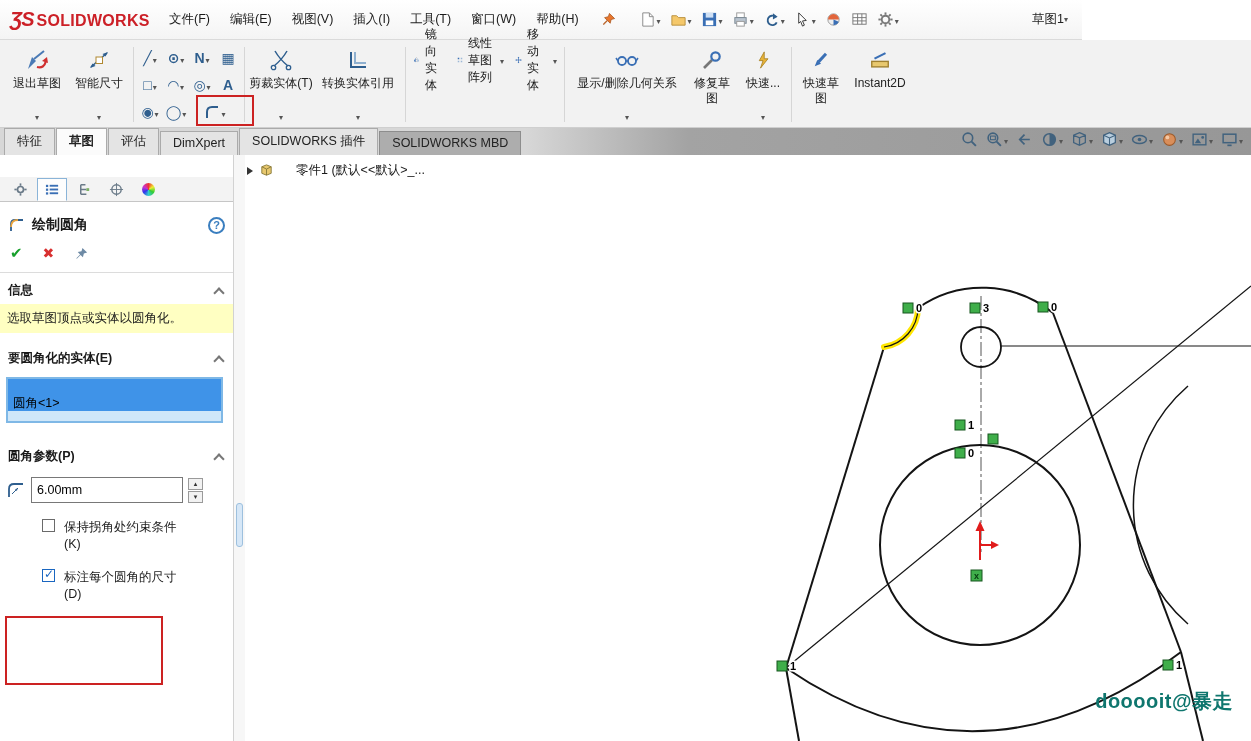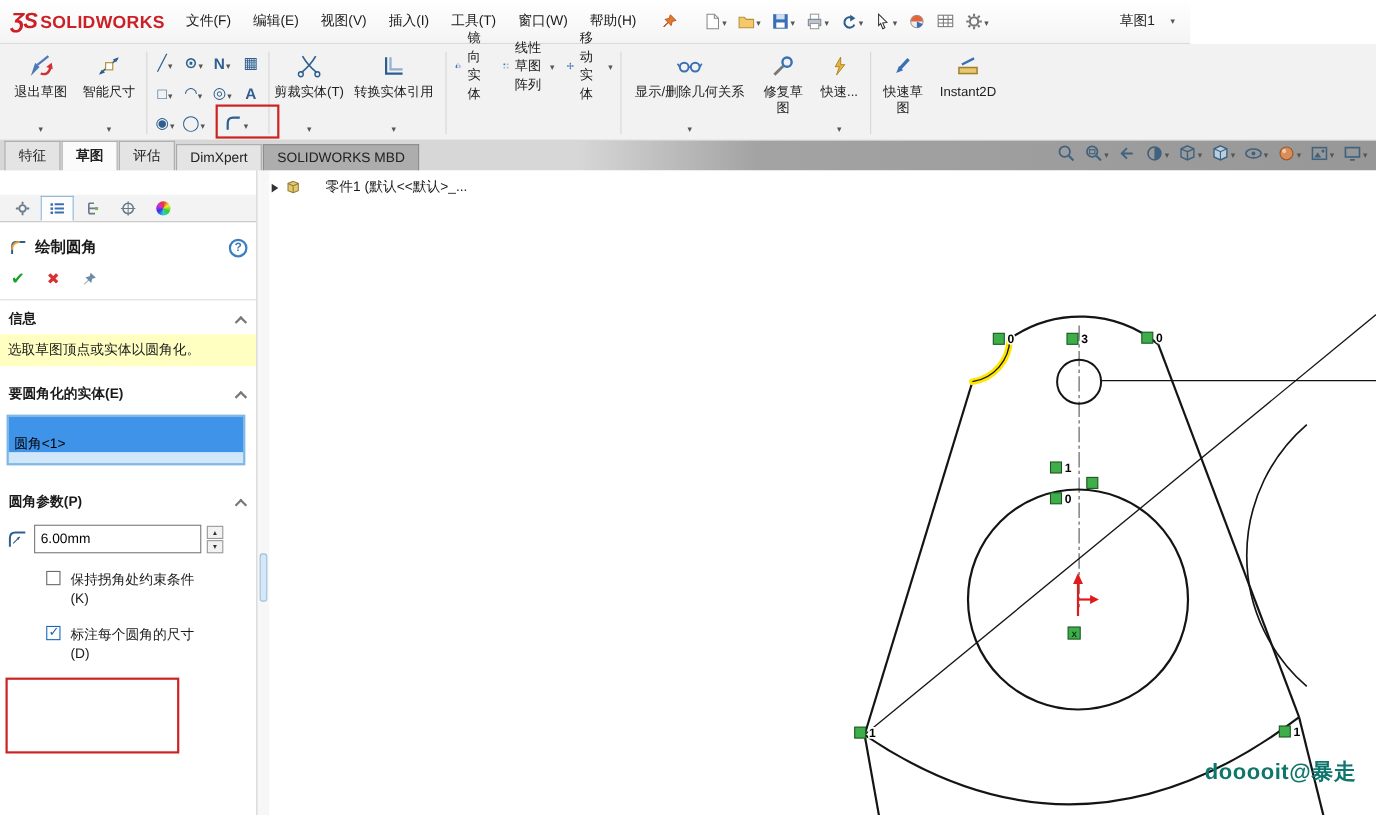--- a/index.html
+++ b/index.html
@@ -10,21 +10,21 @@
 #menubar{position:absolute;left:0;top:0;width:1082px;height:40px;background:linear-gradient(#ffffff,#f4f4f4);border-bottom:1px solid #dadada;display:flex;align-items:center}
 .logo{display:flex;align-items:baseline;margin-left:10px;width:150px}
 .logo-mark{color:#cc2027;font-weight:bold;font-style:italic;font-size:20px;letter-spacing:-1px;margin-right:3px}
 .logo-text{color:#cc2027;font-weight:bold;font-size:16px;letter-spacing:.3px}
 .menus{display:flex;gap:2px}
 .menu{padding:5px 9px;cursor:default}
 .pinbtn{margin-left:10px;width:22px;display:flex;justify-content:center}
 .qtools{display:flex;align-items:center;gap:3px;margin-left:16px}
 .qtool{display:flex;align-items:center;gap:1px;padding:2px 3px;border-radius:2px}
 .dd::after{content:"▾";font-size:8px;color:#555}
-.docswitch{margin-left:auto;margin-right:14px;display:flex;align-items:flex-start;gap:14px;font-size:12.5px;color:#222}
+.docswitch{margin-left:auto;margin-right:14px;display:flex;align-items:flex-start;gap:0;font-size:12.5px;color:#222}
 
 #ribbon{position:absolute;left:0;top:40px;width:1251px;height:88px;background:#f2f2f2;border-bottom:1px solid #cfcfcf;display:flex;align-items:stretch;padding:2px 0 0 6px}
 .rbtn{display:flex;flex-direction:column;align-items:center;padding-top:3px;position:relative;text-align:center;line-height:1.25;color:#222;font-size:12px}
 .rbtn .bigicon{height:30px;display:flex;align-items:center}
 .rbtn .lbl{margin-top:1px}
 .rbtn .botdd{position:absolute;bottom:3px;left:50%;transform:translateX(-50%)}
 .rsep{width:1px;background:#d6d6d6;margin:5px 3px}
 .sk-grid{display:grid;grid-template-columns:repeat(4,26px);grid-auto-rows:27px;margin-top:2px;width:104px}
 .tool{display:flex;align-items:center;justify-content:center;gap:1px;color:#2e5e8e;font-size:14px;font-weight:bold}
 .rrowgrp{display:flex;flex-direction:row;justify-content:flex-start;gap:3px;padding-top:6px;width:152px}
@@ -362,20 +362,21 @@
       </span>
     <span class="lbl">Instant2D</span>
   </div>
 </div>
 
 <div id="cmdstrip">
   <div class="ctab first">特征</div>
   <div class="ctab active">草图</div>
   <div class="ctab">评估</div>
   <div class="ctab">DimXpert</div>
+  <div class="ctab">SOLIDWORKS 插件</div>
   <div class="ctab mbd">SOLIDWORKS MBD</div>
 </div>
 <div id="hud">
   <span class="hud-item">
       <svg width="17" height="17" viewBox="0 0 16 16">
         <circle cx="6.5" cy="6.5" r="4.5" fill="none" stroke="#41627e" stroke-width="1.5"></circle>
         <line x1="10" y1="10" x2="14" y2="14" stroke="#41627e" stroke-width="1.8"></line>
       </svg>
     </span>
   <span class="hud-item">

